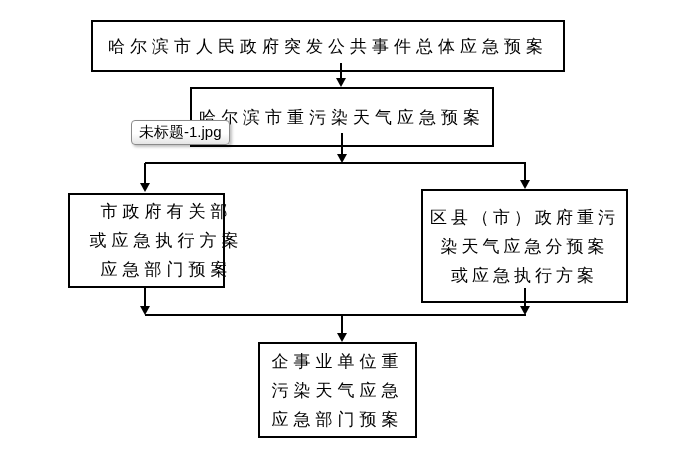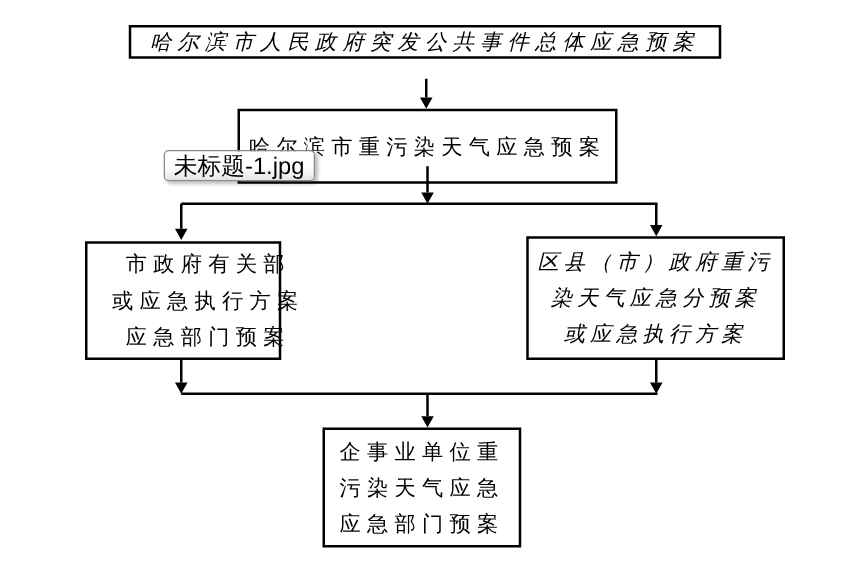--- a/index.html
+++ b/index.html
@@ -60,31 +60,31 @@
     top: 120px;
     height: 23px;
     padding: 0 7px;
     display: flex;
     align-items: center;
     border: 1px solid #8a8a8a;
     border-radius: 4px;
     background: linear-gradient(to bottom, #ffffff 55%, #e5e5e5 100%);
     box-shadow: 2px 2px 3px rgba(0,0,0,0.25);
     font-family: "Liberation Sans", sans-serif;
-    font-size: 19px;
+    font-size: 15px;
     color: #000000;
     white-space: nowrap;
     z-index: 10;
   }
 
   
-  #node-total    { left: 103px; top: 20px;  width: 474px; height: 27px; font-style: italic; }
+  #node-total    { left: 91px; top: 20px;  width: 474px; height: 52px; }
   #node-city     { left: 190px; top: 87px;  width: 304px; height: 60px; }
   #node-dept     { left: 68px;  top: 193px; width: 157px; height: 95px; padding-left: 40px; }
-  #node-district { left: 421px; top: 189px; width: 207px; height: 99px; font-style: italic; }
+  #node-district { left: 421px; top: 189px; width: 207px; height: 114px; }
   #node-enterprise { left: 258px; top: 342px; width: 159px; height: 96px; }
 </style>
 </head>
 <body>
 
 <div id="canvas">
 
   <div class="node" id="node-total">
     <div class="tline">哈尔滨市人民政府突发公共事件总体应急预案</div>
   </div>

